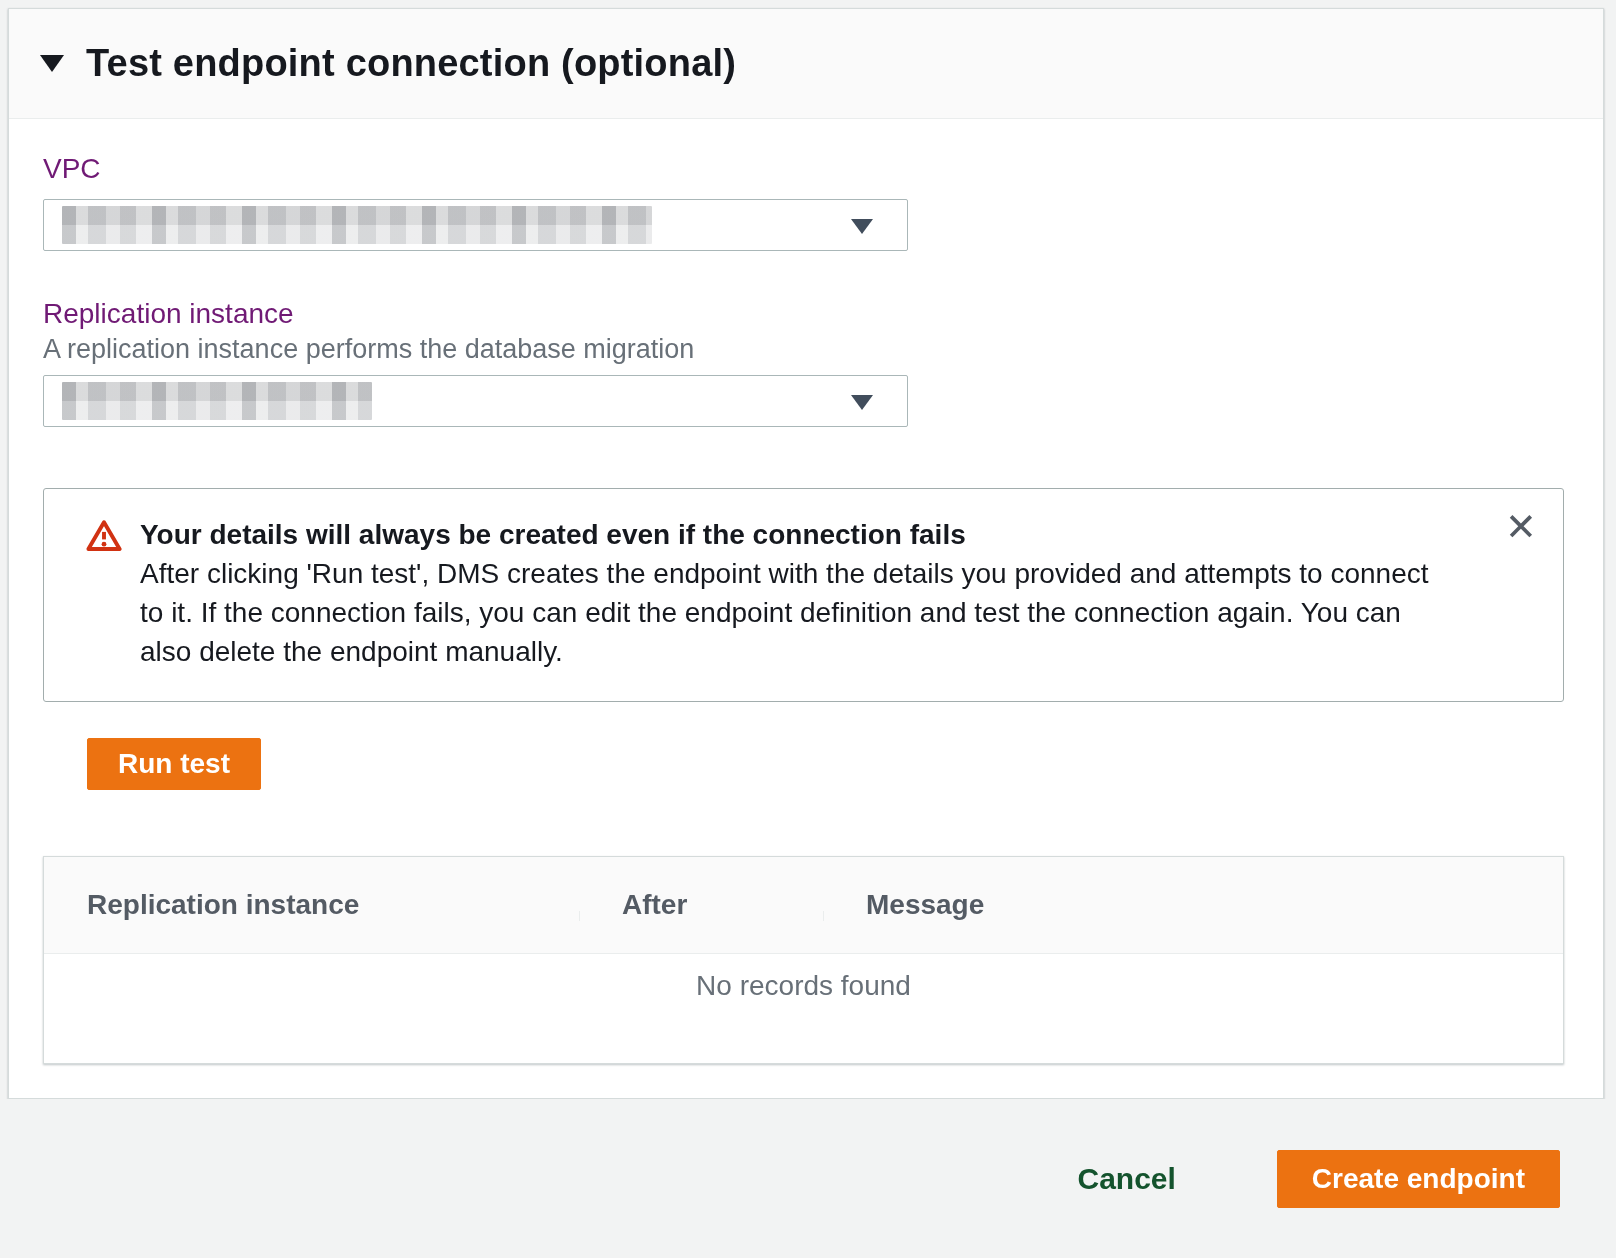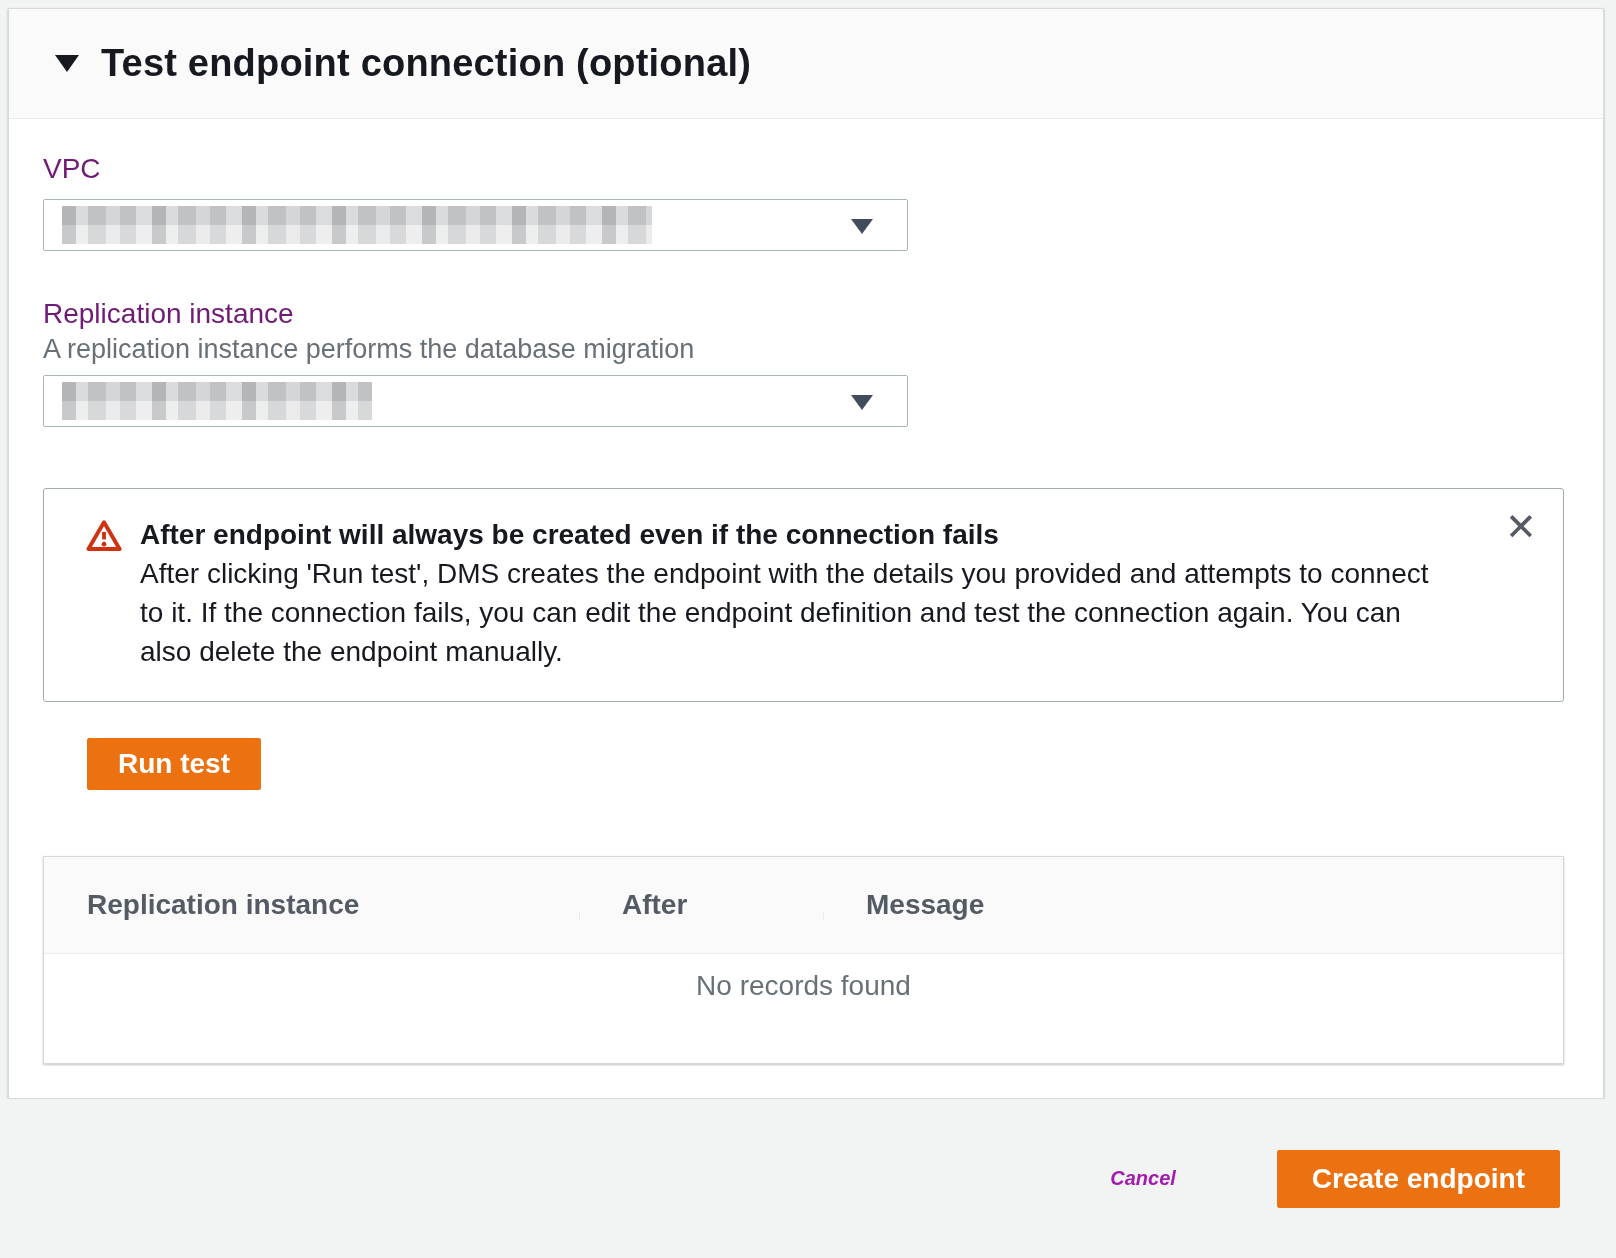--- a/index.html
+++ b/index.html
@@ -4,21 +4,21 @@
 <style>
   html,body{margin:0;padding:0;}
   body{font-family:"Liberation Sans",sans-serif;background:#f2f3f3;color:#16191f;}
   .page{position:relative;width:1616px;height:1258px;background:#f2f3f3;overflow:hidden;}
 
   
   .panel{position:absolute;left:8px;top:8px;width:1596px;height:1091px;
          background:#fff;border:1px solid #d5dbdb;box-sizing:border-box;
          box-shadow:0 1px 2px 0 rgba(0,28,36,.3);}
   .section-header{height:109px;background:#fafafa;border-bottom:1px solid #eaeded;
-         display:flex;align-items:center;padding-left:46px;cursor:pointer;}
+         display:flex;align-items:center;padding-left:31px;cursor:pointer;}
   .caret-down{width:0;height:0;border-left:12px solid transparent;border-right:12px solid transparent;
          border-top:17px solid #16191f;margin-right:22px;}
   .section-title{font-size:38px;font-weight:bold;color:#16191f;letter-spacing:.2px;}
 
   .section-body{padding:34px 43px 0 34px;}
 
   
   .field-label{font-size:28px;color:#701a75;line-height:32px;}
   .field-desc{font-size:27px;color:#687078;line-height:30px;margin-top:4px;}
   .select{position:relative;width:865px;height:52px;background:#fff;border:1px solid #aab7b8;
@@ -68,22 +68,22 @@
   .th-replication{width:535px;}
   .th-status{width:244px;}
   .th-message{flex:1;}
   .tbody-empty{height:109px;display:flex;justify-content:center;align-items:flex-start;
          padding-top:16px;box-sizing:border-box;font-size:28px;color:#687078;}
 
   
   .footer{position:absolute;left:0;right:0;top:1099px;height:159px;background:#f2f3f3;
          display:flex;align-items:center;justify-content:flex-end;gap:57px;padding-right:56px;
          box-sizing:border-box;}
-  .btn-link{background:none;border:none;color:#a21caf;font-family:"Liberation Sans",sans-serif;
-         font-size:20px;font-weight:bold;cursor:pointer;padding:0;font-style:italic;}
+  .btn-link{background:none;border:none;color:#14532d;font-family:"Liberation Sans",sans-serif;
+         font-size:30px;font-weight:bold;cursor:pointer;padding:0;}
 </style>
 </head>
 <body>
 
 <div class="page">
   <div class="panel">
 
     <div class="section-header">
       <span class="caret-down"></span>
       <span class="section-title">Test endpoint connection (optional)</span>
@@ -108,21 +108,21 @@
 
       <div class="alert">
         <span class="alert-icon">
           <svg width="36" height="33" viewBox="0 0 24 22">
             <path d="M12 2.2 L22.4 20 H1.6 Z" fill="none" stroke="#d13212" stroke-width="2.6" stroke-linejoin="round"></path>
             <line x1="12" y1="8.6" x2="12" y2="13.6" stroke="#d13212" stroke-width="2.6"></line>
             <circle cx="12" cy="16.8" r="1.6" fill="#d13212"></circle>
           </svg>
         </span>
         <div class="alert-content">
-          <div class="alert-title">After endpoint will always be created even if the connection fails</div>
+          <div class="alert-title">Your details will always be created even if the connection fails</div>
           <div class="alert-body">After clicking 'Run test', DMS creates the endpoint with the details you provided and attempts to connect to it. If the connection fails, you can edit the endpoint definition and test the connection again. You can also delete the endpoint manually.</div>
         </div>
         <button class="alert-close">✕</button>
       </div>
 
       <button class="btn-primary run-test">Run test</button>
 
       <div class="table-container">
         <div class="thead">
           <div class="th th-replication">Replication instance</div>

